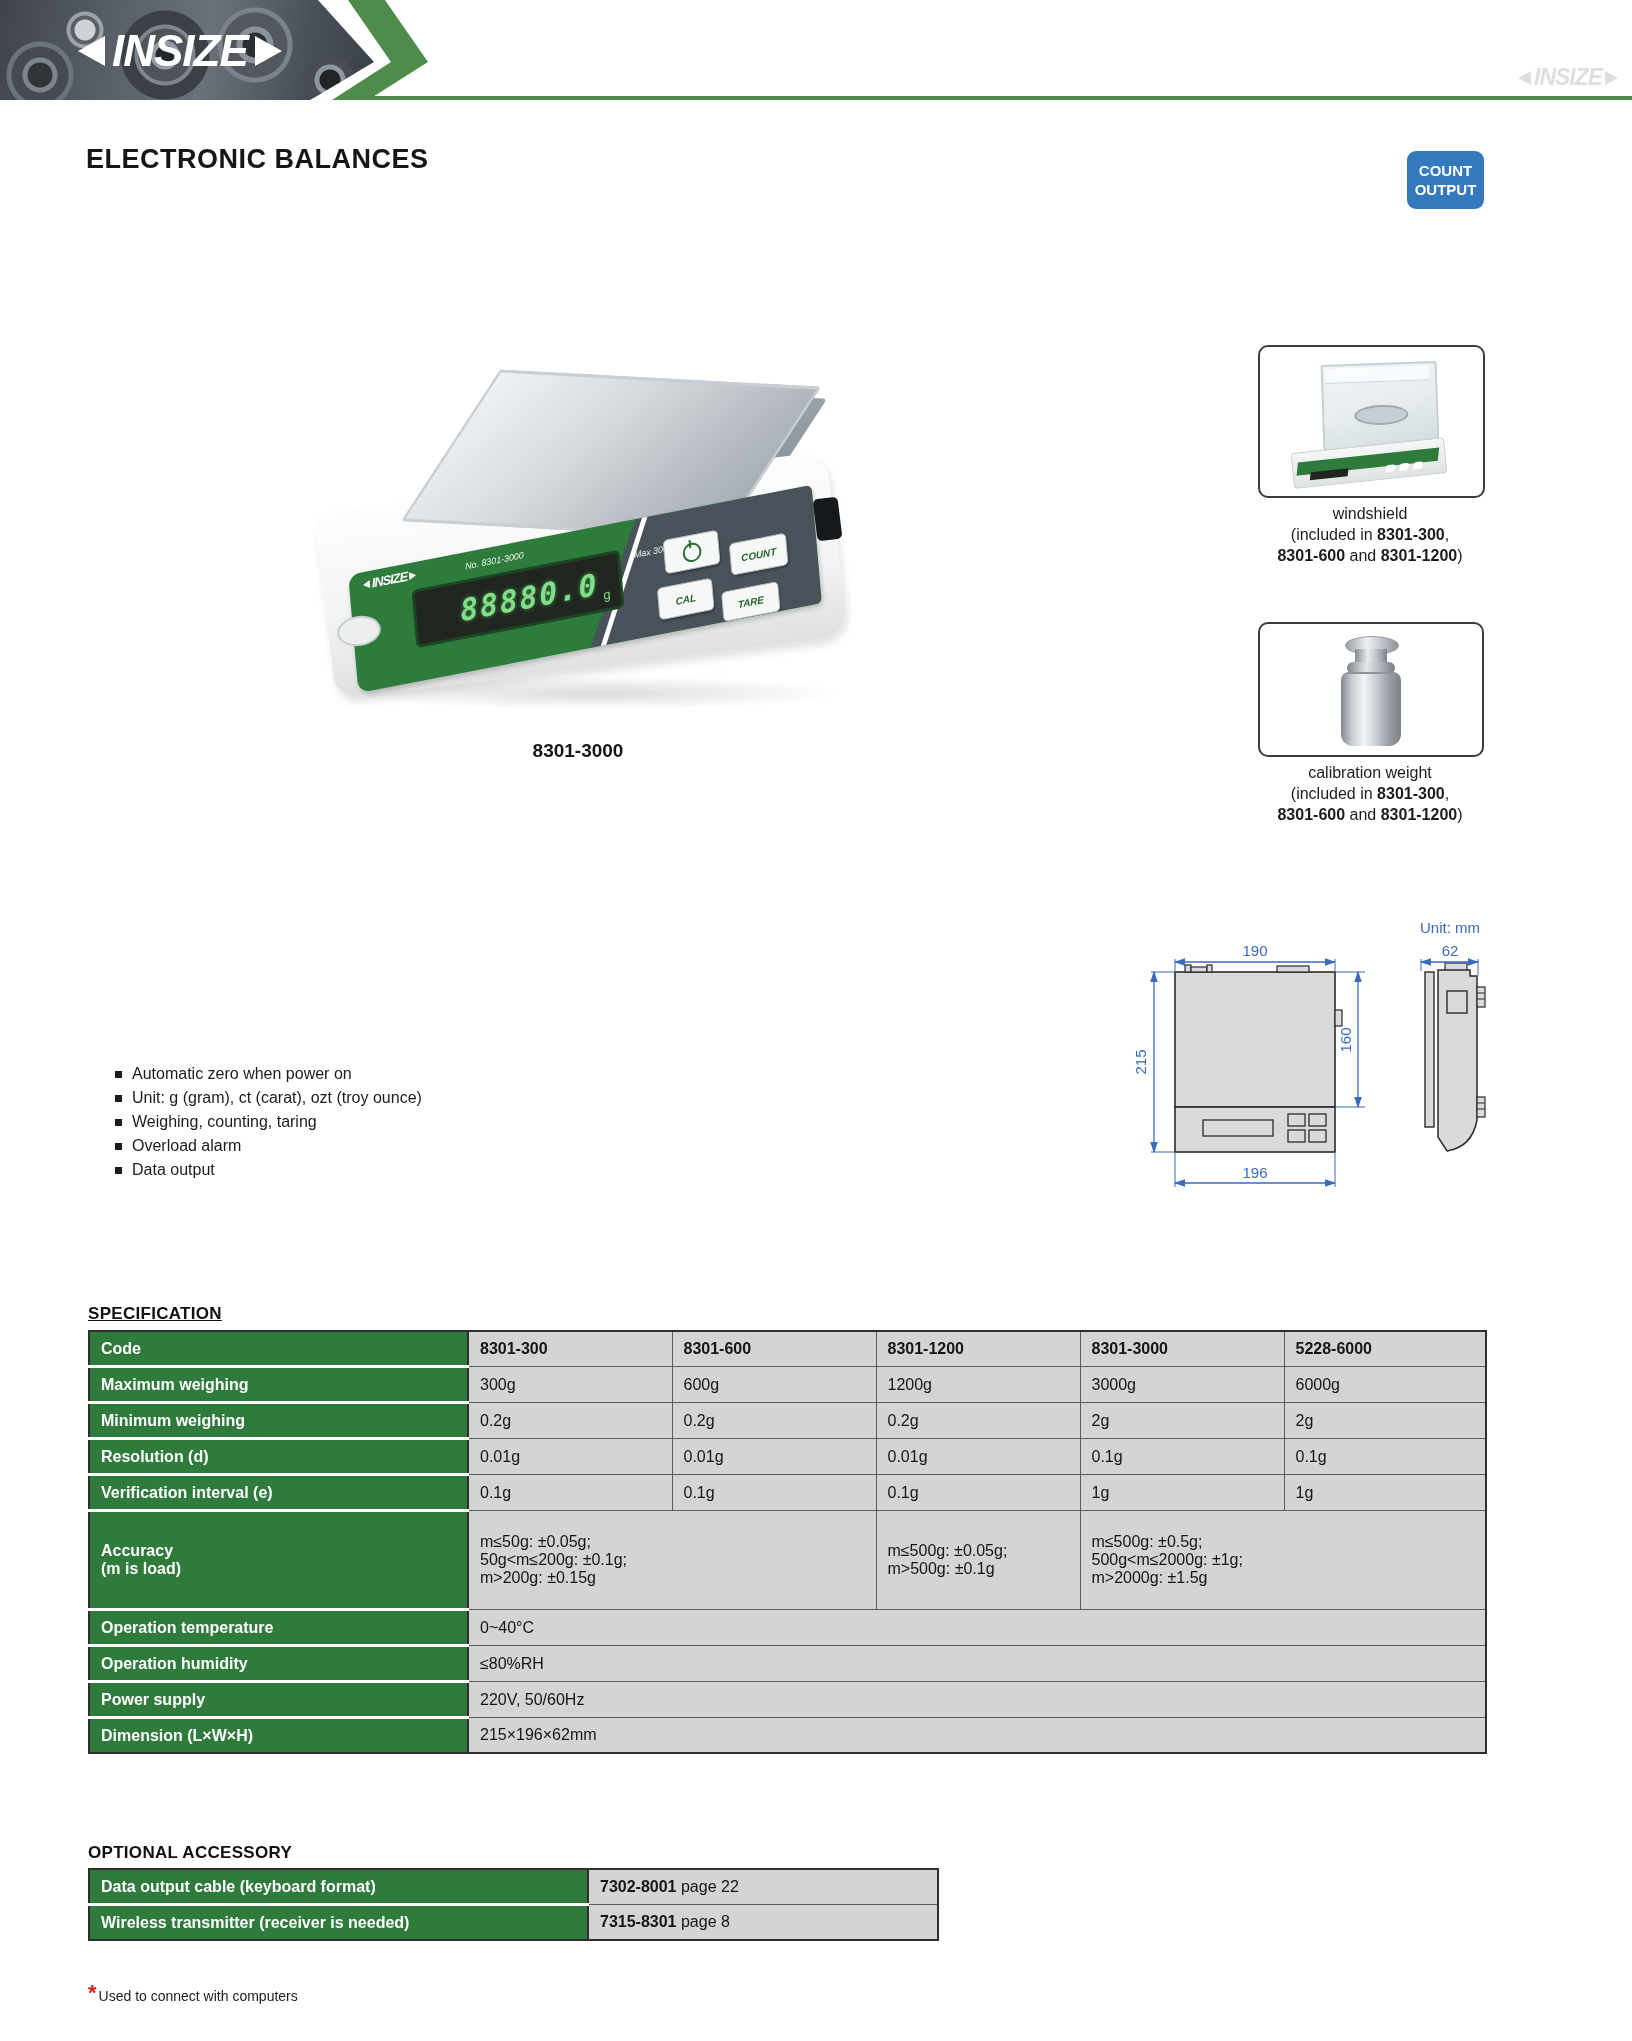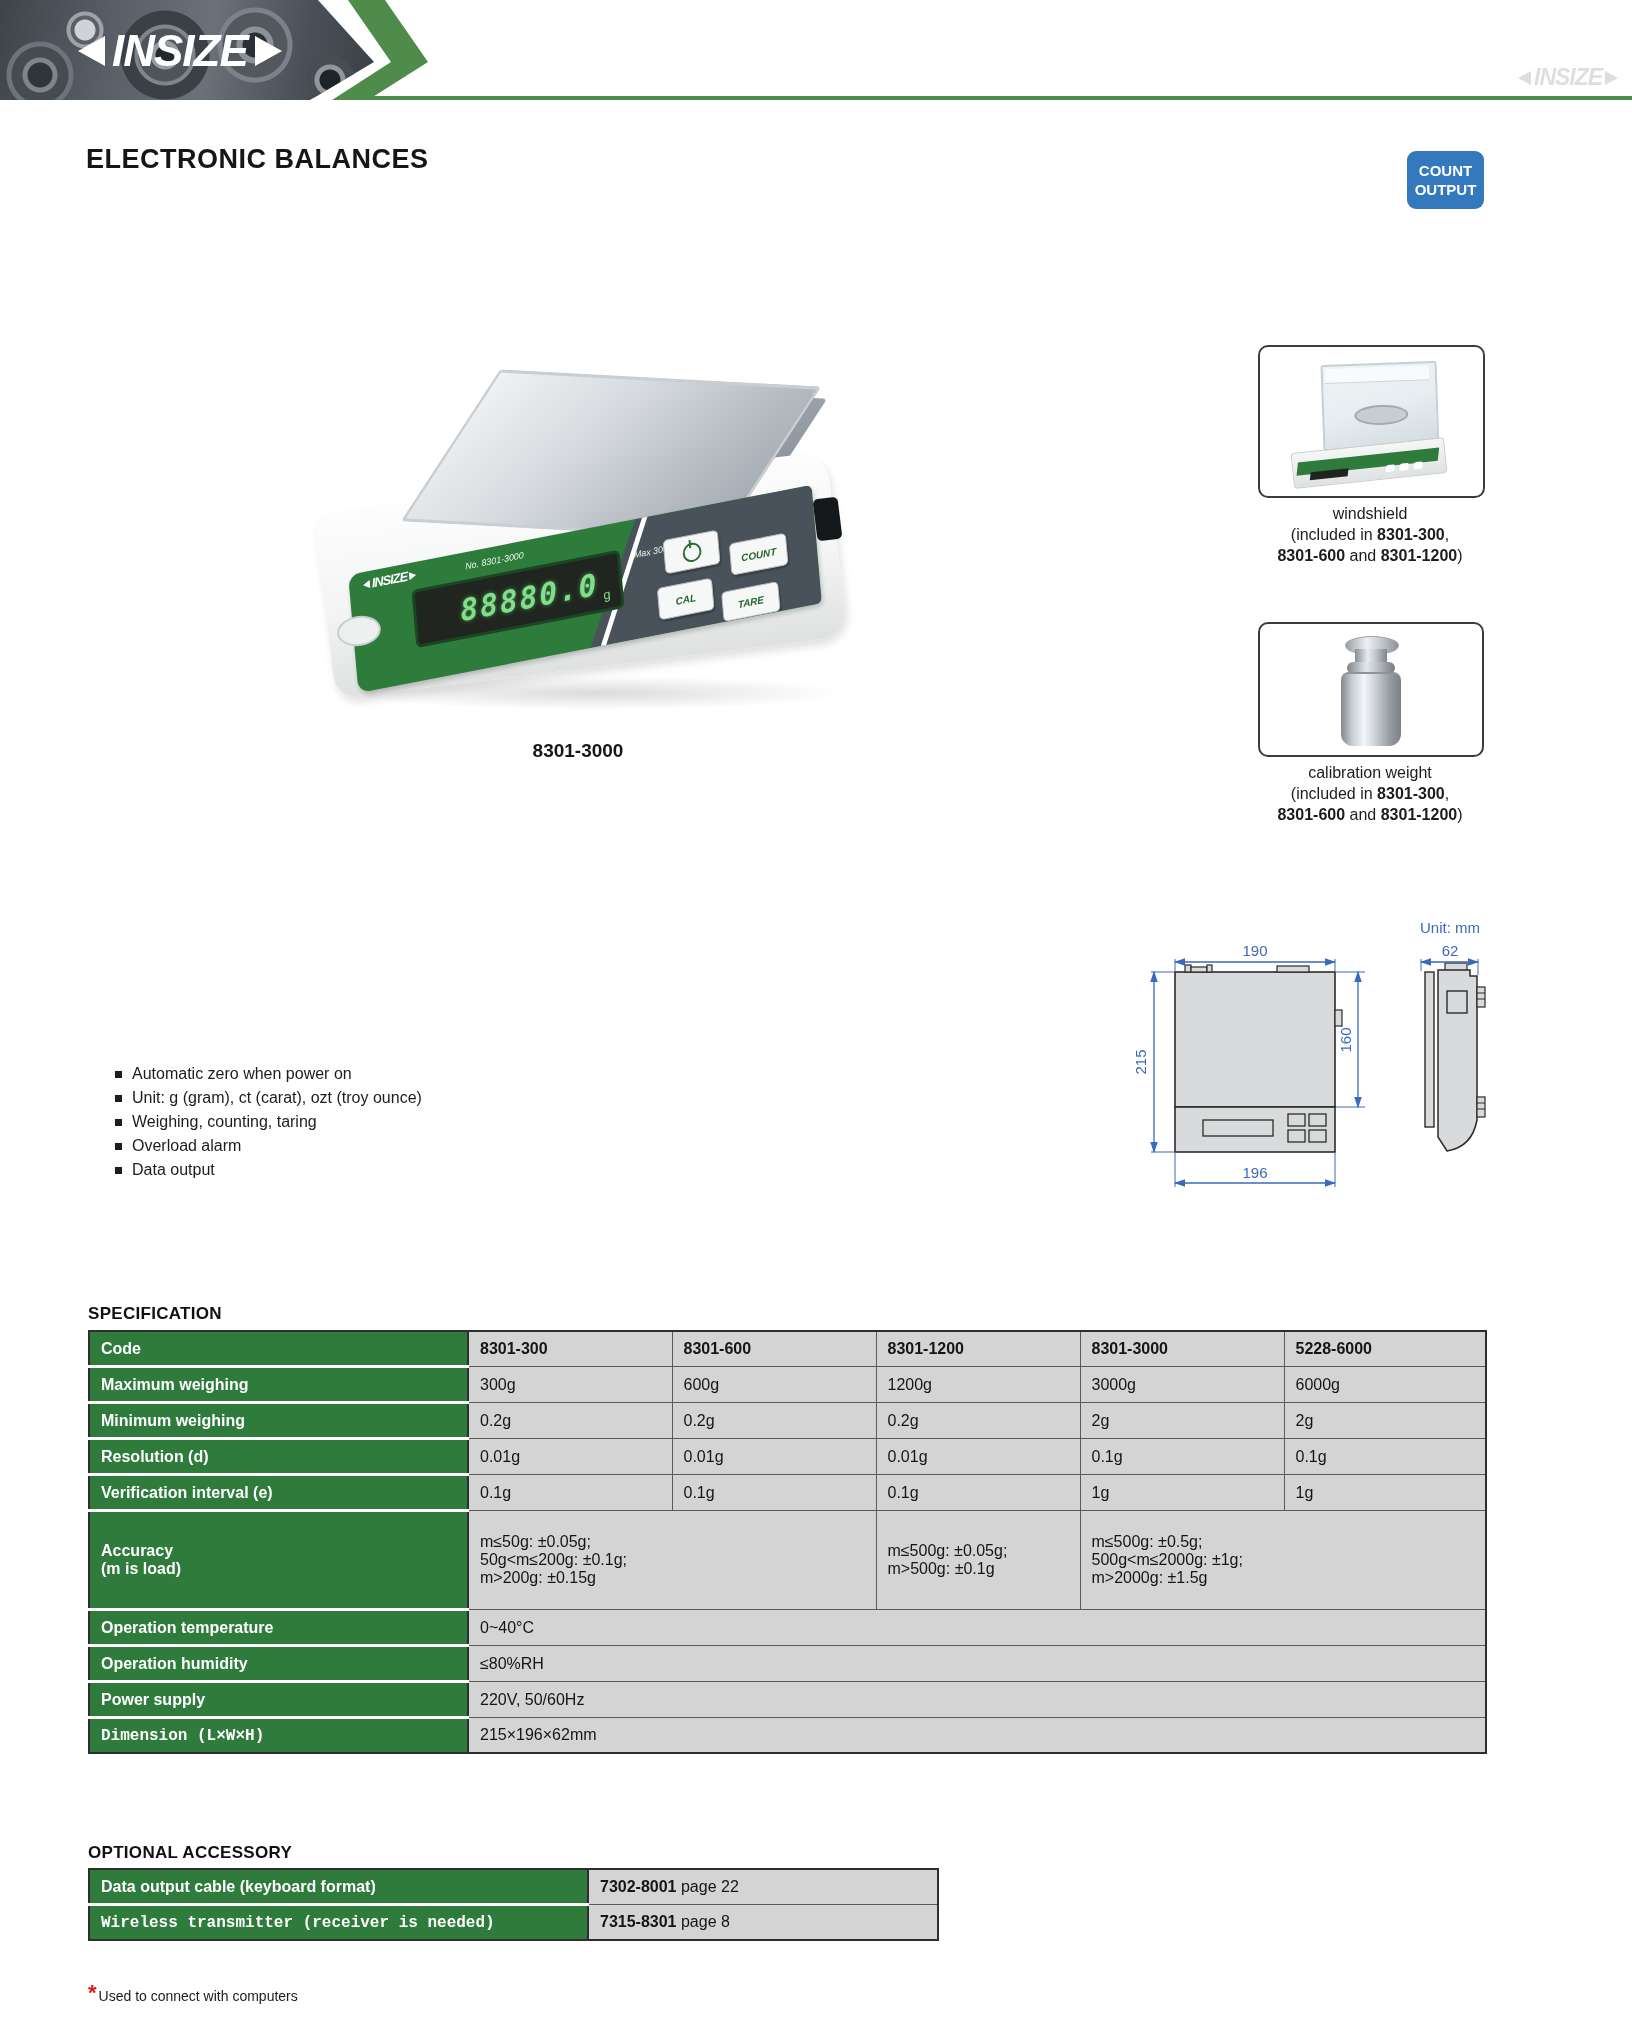--- a/index.html
+++ b/index.html
@@ -115,28 +115,28 @@
   .features{position:absolute;left:115px;top:1062px;}
   .feat{display:flex;align-items:flex-start;font-size:16px;line-height:24px;color:#1c1c1c;}
   .sq{width:7px;height:7px;background:#1c1c1c;margin:9px 10px 0 0;flex:none;}
 
   
   .drawing{position:absolute;left:1125px;top:915px;width:510px;height:285px;}
   .dim-text{fill:#3a6abc;font-family:"Liberation Sans",sans-serif;font-size:15px;}
 
   
   .sec-head{position:absolute;font-size:17px;font-weight:bold;color:#111;letter-spacing:.3px;}
-  .spec-head{left:88px;top:1304px;}
+  .spec-head{left:88px;top:1304px;text-decoration:underline;}
   .acc-head{left:88px;top:1843px;}
   table.grid{position:absolute;border-collapse:collapse;table-layout:fixed;border:2px solid #2e2e2e;}
   .spec-table{left:88px;top:1330px;width:1397px;}
   .acc-table{left:88px;top:1868px;width:849px;}
   table.grid th{background:#2e7b3c;color:#fff;font-weight:bold;text-align:left;font-size:16px;
     padding:2px 11px;border-bottom:3px solid #fff;border-right:2px solid #2e2e2e;}
-  table.grid tr:last-child th{border-bottom:none;font-family:Liberation Mono, monospace;}
+  table.grid tr:last-child th{border-bottom:none;}
   table.grid td{background:#d4d4d5;border:1px solid #5a5a5a;font-size:16px;color:#151515;padding:2px 11px;}
   table.grid tr.simple td, table.grid tr.simple th{height:29px;}
   tr.acc-row td, tr.acc-row th{height:92px;}
   .pre{white-space:pre-line;}
   .code-row td{font-weight:bold;}
   td .bold{font-weight:bold;}
   .sup-star{color:#e11818;font-weight:bold;font-size:17px;vertical-align:super;line-height:0;}
   .footnote{position:absolute;left:88px;top:1984px;display:flex;align-items:flex-start;}
   .foot-star{color:#e11818;font-weight:bold;font-size:22px;line-height:18px;margin-right:2px;}
   .foot-text{font-size:14px;color:#1c1c1c;line-height:24px;}

